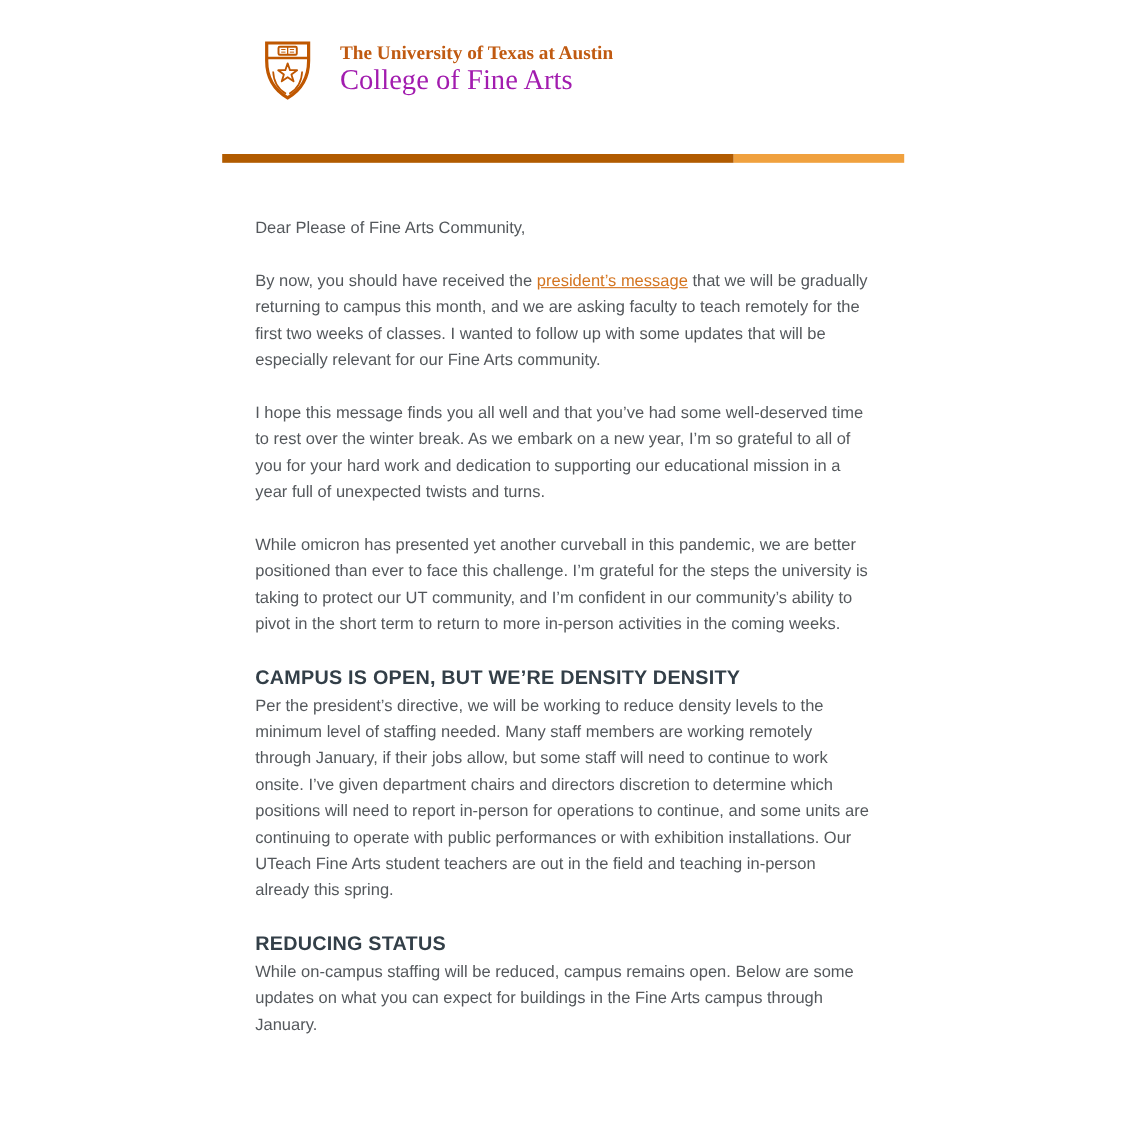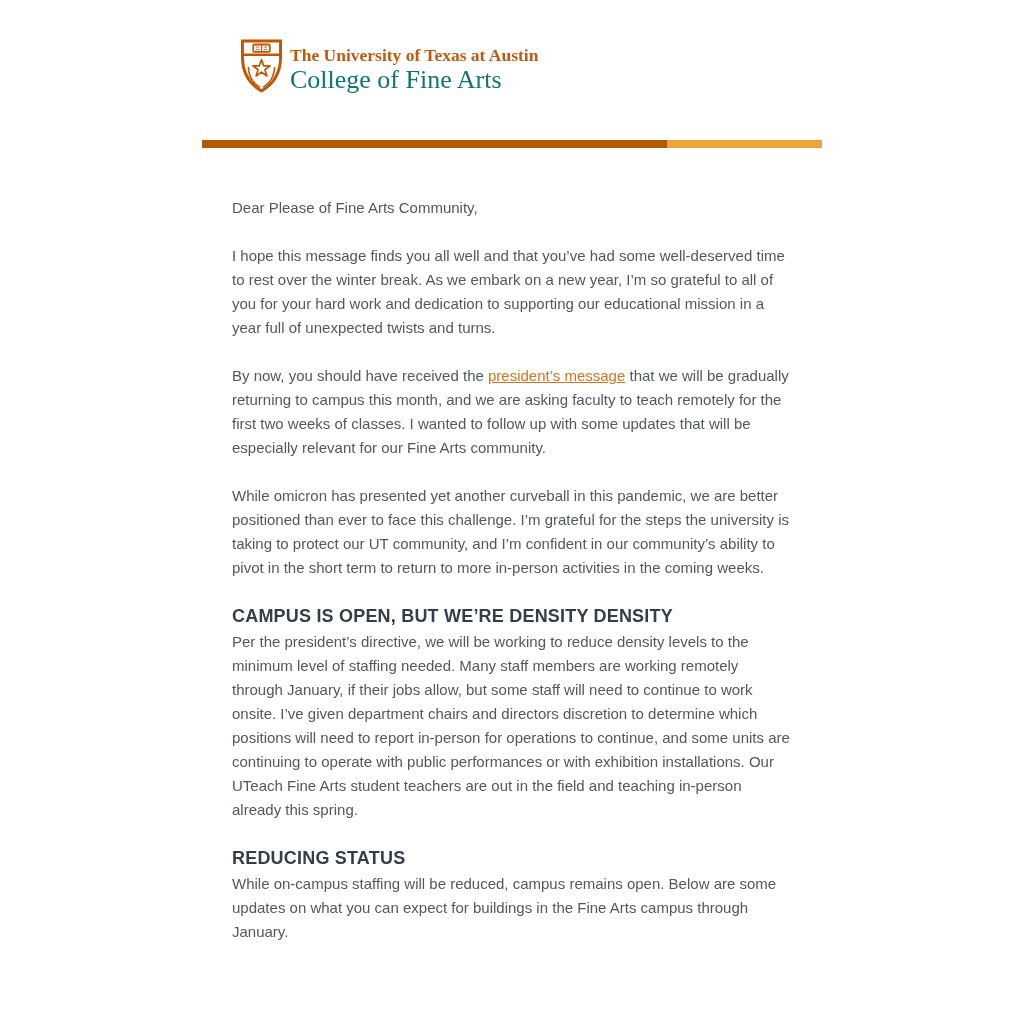--- a/index.html
+++ b/index.html
@@ -11,40 +11,40 @@
     overflow: hidden;
   }
   .email {
     width: 620px;
     margin: 0 auto;
     font-family: "Liberation Sans", sans-serif;
   }
   
   .logo-row {
     display: flex;
-    align-items: flex-end;
-    gap: 7px;
+    align-items: flex-start;
+    gap: 26px;
     margin: 36px 0 0 38px;
     height: 58px;
   }
   .shield svg { width: 43px; height: 56px; display: block; }
   .logo-text { display: flex; flex-direction: column; padding-top: 2px; }
   .logo-line1 {
     font-family: "Liberation Serif", serif;
     font-weight: 600;
     font-size: 17.5px;
     line-height: 20px;
     color: #c05a11;
   }
   .logo-line2 {
     font-family: "Liberation Serif", serif;
     font-weight: 400;
     font-size: 26px;
     line-height: 29px;
-    color: #0f766e;
+    color: #a21caf;
   }
   
   .divider { display: flex; height: 8px; margin-top: 46px; }
   .divider-left  { width: 75%; }
   .divider-right { flex: 1; }
   
   .content {
     padding: 48px 30px 0 30px;
     color: #54585c;
     font-size: 15px;
@@ -94,23 +94,23 @@
 
   <div class="divider">
     <div class="divider-left" style="background: rgb(177, 91, 0);"></div>
     <div class="divider-right" style="background: rgb(240, 161, 62);"></div>
   </div>
 
   <div class="content">
 
     <p>Dear Please of Fine Arts Community,</p>
 
+    <p><span>By now, you should have received the </span><a class="inline-link">president’s message</a><span> that we will be gradually returning to campus this month, and we are asking faculty to teach remotely for the first two weeks of classes. I wanted to follow up with some updates that will be especially relevant for our Fine Arts community.</span></p>
+
     <p>I hope this message finds you all well and that you’ve had some well-deserved time to rest over the winter break. As we embark on a new year, I’m so grateful to all of you for your hard work and dedication to supporting our educational mission in a year full of unexpected twists and turns.</p>
-
-    <p><span>By now, you should have received the </span><a class="inline-link">president’s message</a><span> that we will be gradually returning to campus this month, and we are asking faculty to teach remotely for the first two weeks of classes. I wanted to follow up with some updates that will be especially relevant for our Fine Arts community.</span></p>
 
     <p>While omicron has presented yet another curveball in this pandemic, we are better positioned than ever to face this challenge. I’m grateful for the steps the university is taking to protect our UT community, and I’m confident in our community’s ability to pivot in the short term to return to more in-person activities in the coming weeks.</p>
 
     <h2 class="section-heading">CAMPUS IS OPEN, BUT WE’RE DENSITY DENSITY</h2>
     <p>Per the president’s directive, we will be working to reduce density levels to the minimum level of staffing needed. Many staff members are working remotely through January, if their jobs allow, but some staff will need to continue to work onsite. I’ve given department chairs and directors discretion to determine which positions will need to report in-person for operations to continue, and some units are continuing to operate with public performances or with exhibition installations. Our UTeach Fine Arts student teachers are out in the field and teaching in-person already this spring.</p>
 
 
     <h2 class="section-heading">REDUCING STATUS</h2>
     <p>While on-campus staffing will be reduced, campus remains open. Below are some updates on what you can expect for buildings in the Fine Arts campus through January.</p>
 

